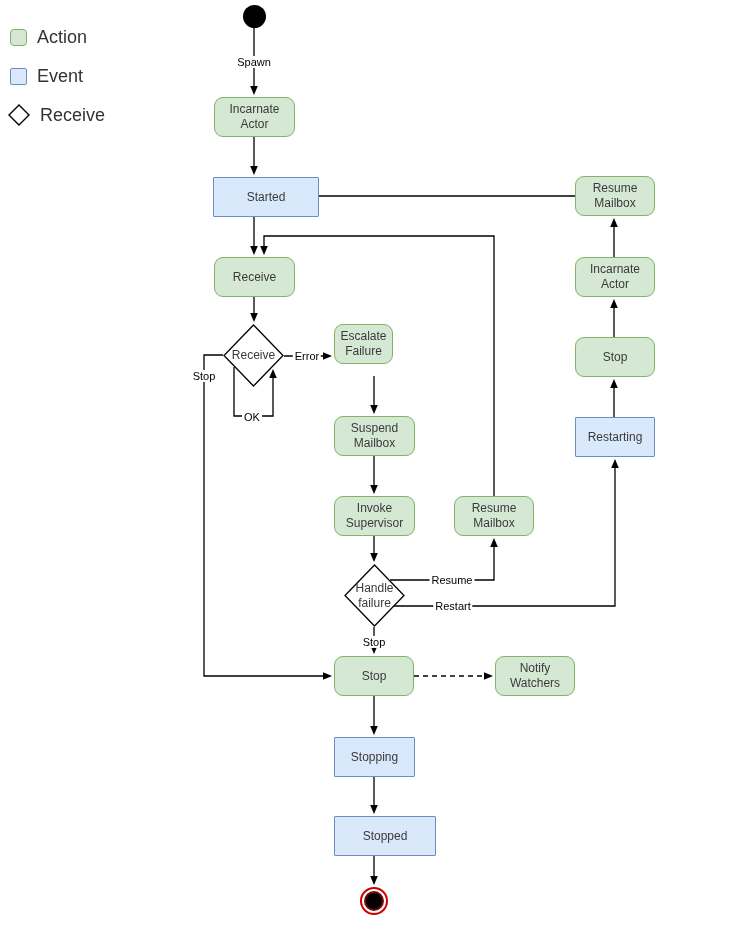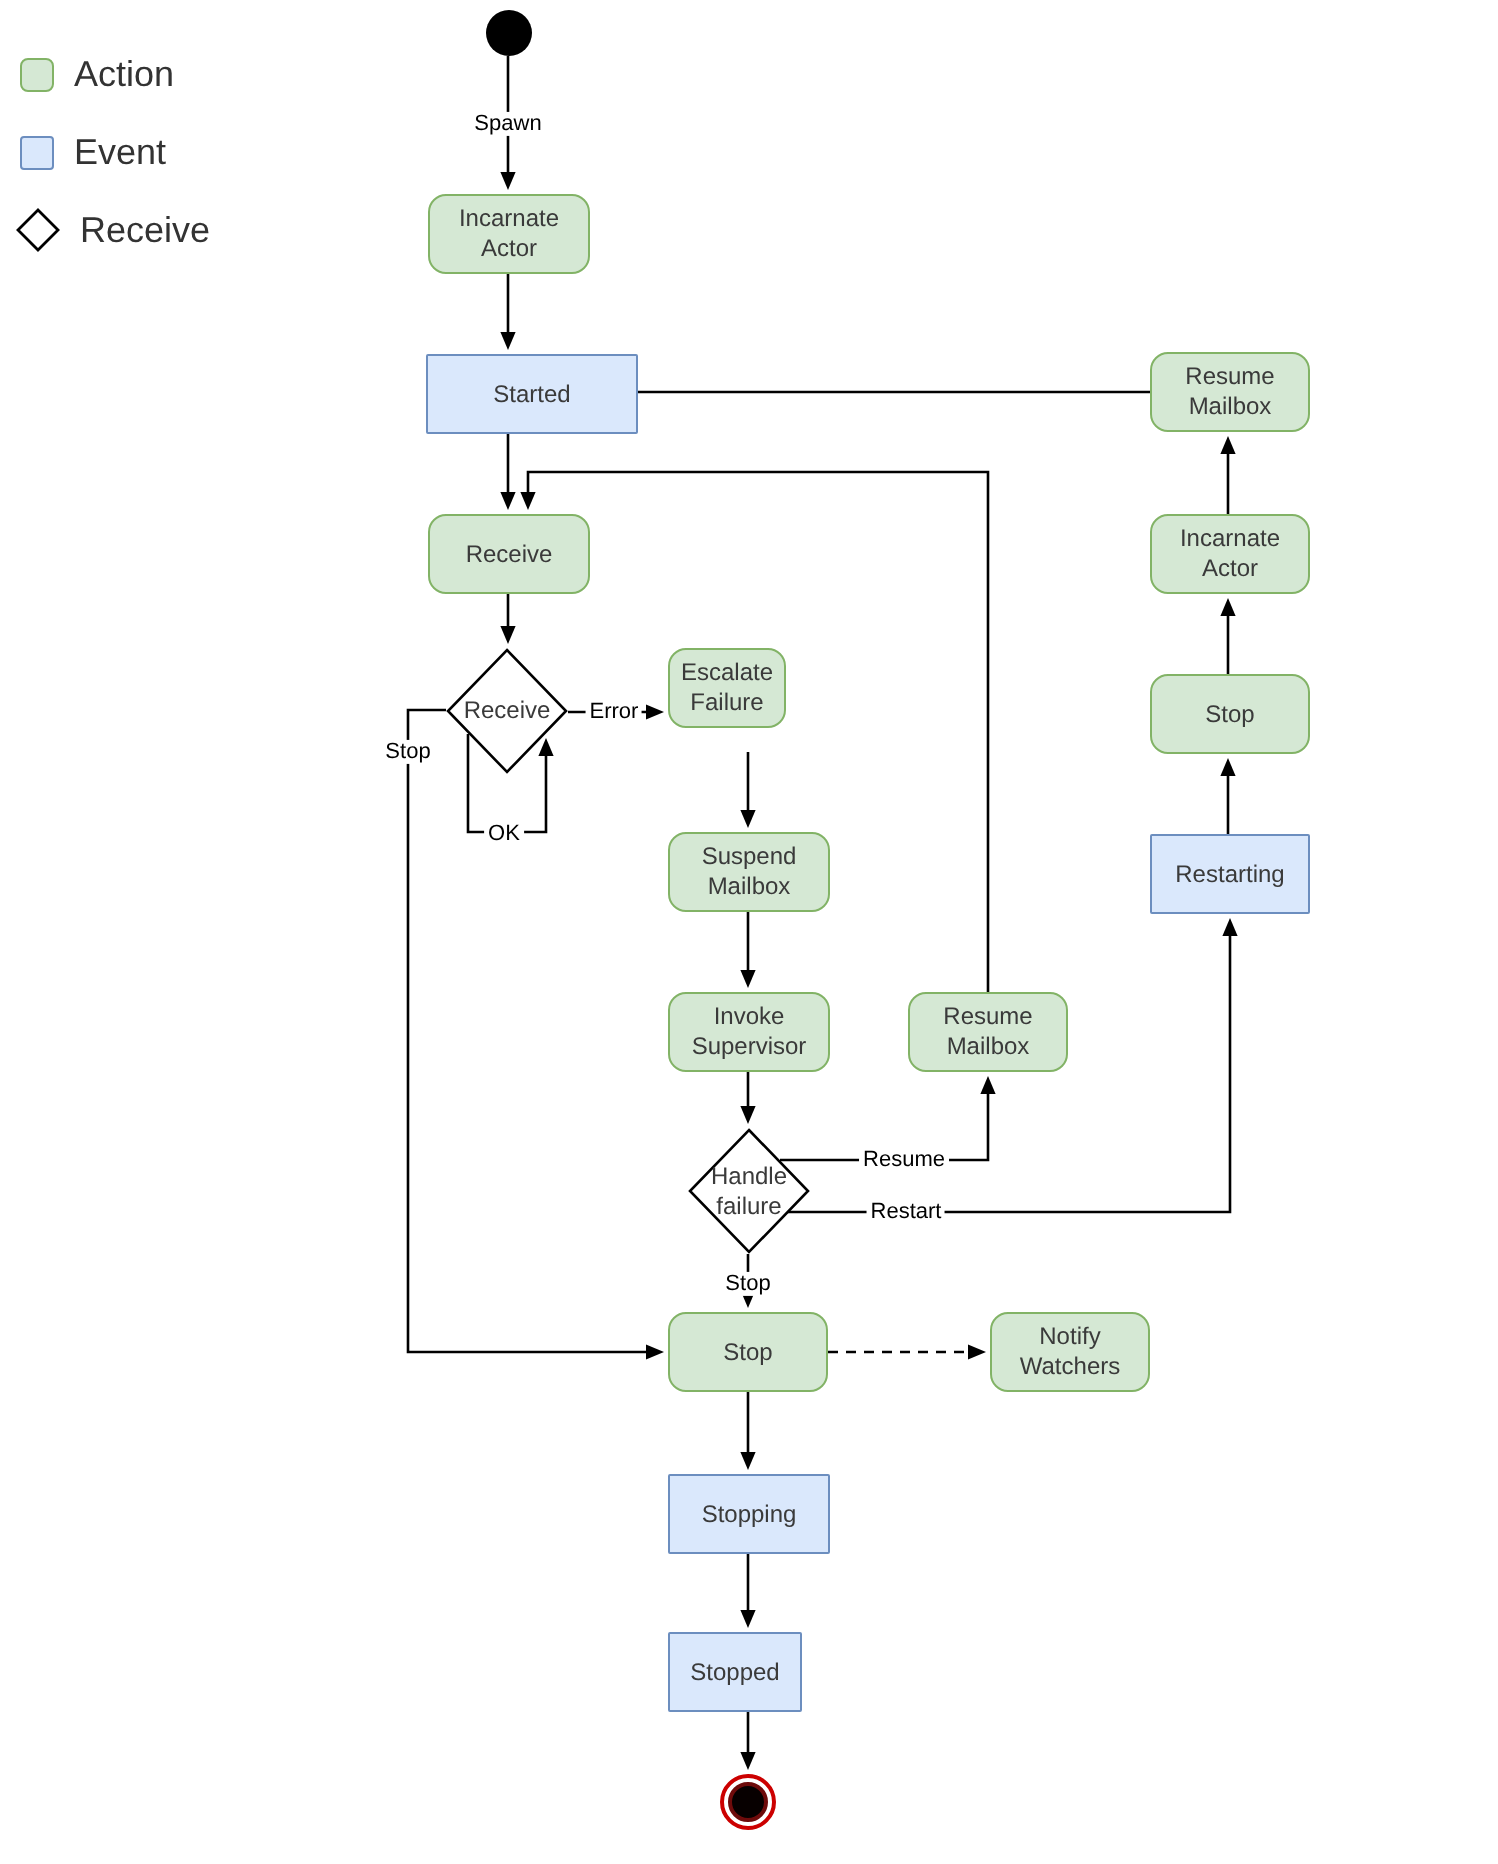--- a/index.html
+++ b/index.html
@@ -149,21 +149,21 @@
       <div class="node action" style="left: 334px; top: 656px; width: 80px; height: 40px;">
         <span class="label">Stop</span>
       </div>
       <div class="node action" style="left: 495px; top: 656px; width: 80px; height: 40px;">
         <span class="label">Notify
 Watchers</span>
       </div>
       <div class="node event" style="left: 334px; top: 737px; width: 81px; height: 40px;">
         <span class="label">Stopping</span>
       </div>
-      <div class="node event" style="left: 334px; top: 816px; width: 67px; height: 40px;">
+      <div class="node event" style="left: 334px; top: 816px; width: 102px; height: 40px;">
         <span class="label">Stopped</span>
       </div>
       <div class="node end" style="left: 360px; top: 887px; width: 28px; height: 28px;">
         <span class="end-inner"></span>
       </div>
       <div class="node action" style="left: 575px; top: 176px; width: 80px; height: 40px;">
         <span class="label">Resume
 Mailbox</span>
       </div>
       <div class="node action" style="left: 575px; top: 257px; width: 80px; height: 40px;">

